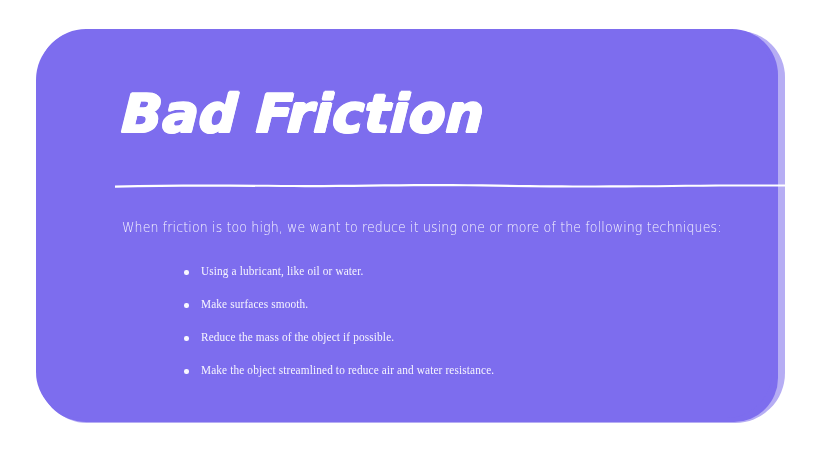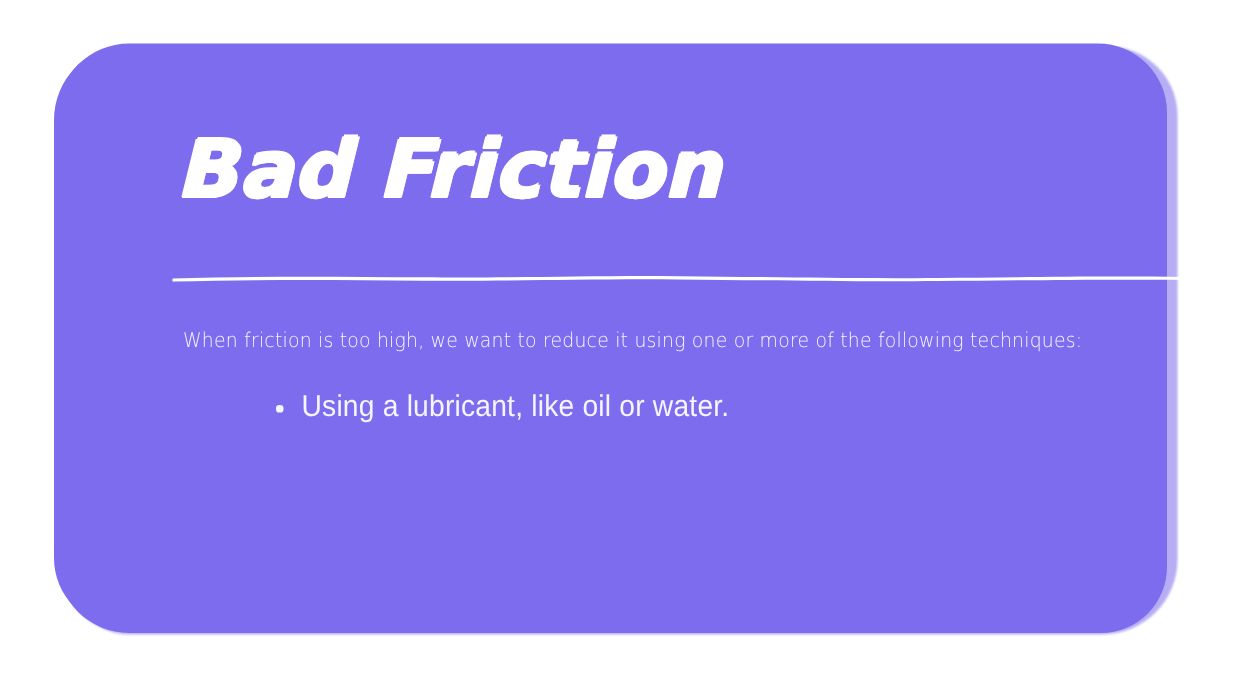--- a/index.html
+++ b/index.html
@@ -109,22 +109,22 @@
     top: 226px;
     margin: 0;
     padding: 0;
     list-style: none;
   }
   .bullet {
     position: relative;
     height: 33px;
     line-height: 33px;
     padding-left: 17px;
-    font-family: Liberation Sans, sans-serif;
-    font-size: 20px;
+    font-family: Liberation Serif, serif;
+    font-size: 12px;
     font-weight: 300;
     color: rgba(255,255,255,0.93);
     letter-spacing: 0.15px;
     white-space: nowrap;
   }
   .bullet .dot {
     position: absolute;
     left: 0;
     top: 15px;
     width: 4.5px;
@@ -159,18 +159,30 @@
         </svg>
       </div>
 
       <div class="intro">When friction is too high, we want to reduce it using one or more of the following techniques:</div>
 
       <ul class="bullets">
         <li class="bullet">
           <span class="dot"></span>
           <span class="btext">Using a lubricant, like oil or water.</span>
         </li>
+        <li class="bullet">
+          <span class="dot"></span>
+          <span class="btext">Make surfaces smooth.</span>
+        </li>
+        <li class="bullet">
+          <span class="dot"></span>
+          <span class="btext">Reduce the mass of the object if possible.</span>
+        </li>
+        <li class="bullet">
+          <span class="dot"></span>
+          <span class="btext">Make the object streamlined to reduce air and water resistance.</span>
+        </li>
       </ul>
 
     </div>
   </div>
 
 </div>
 
 </body></html>

